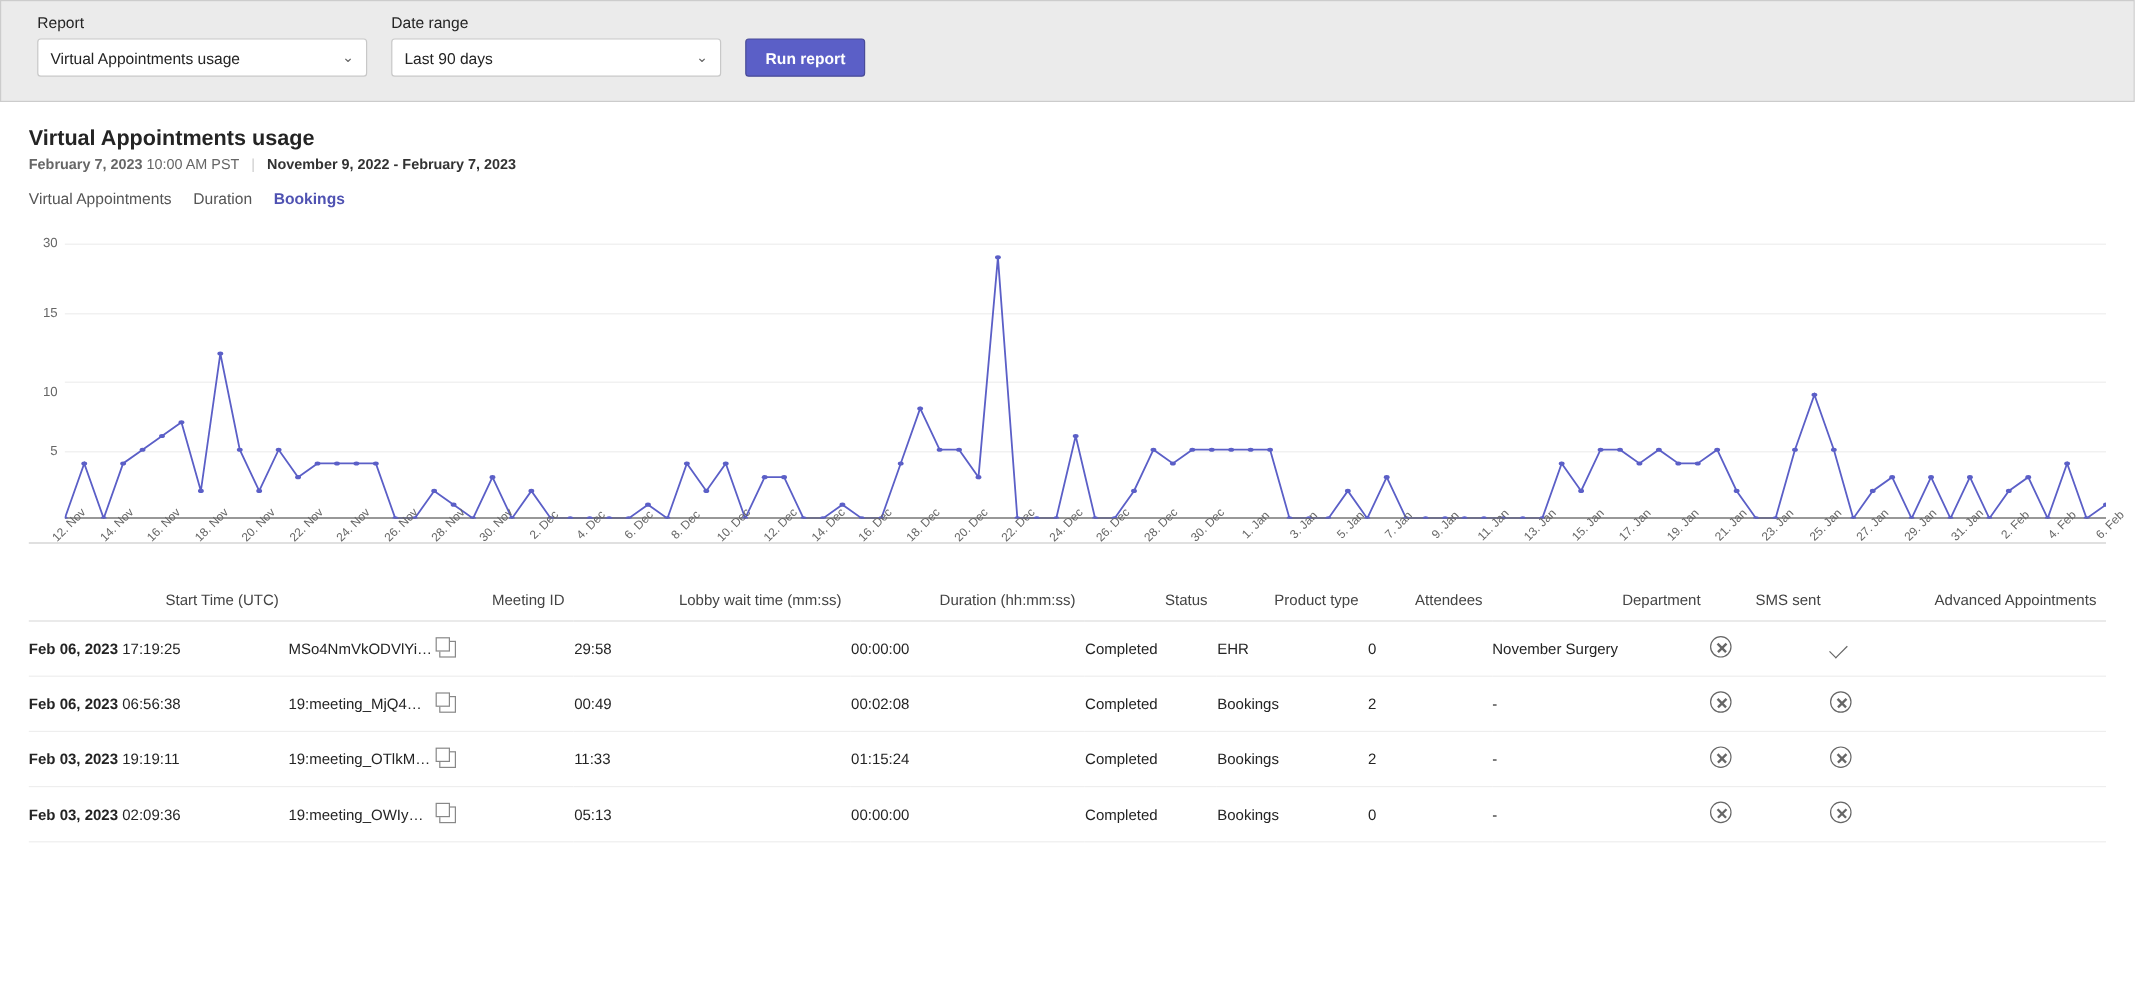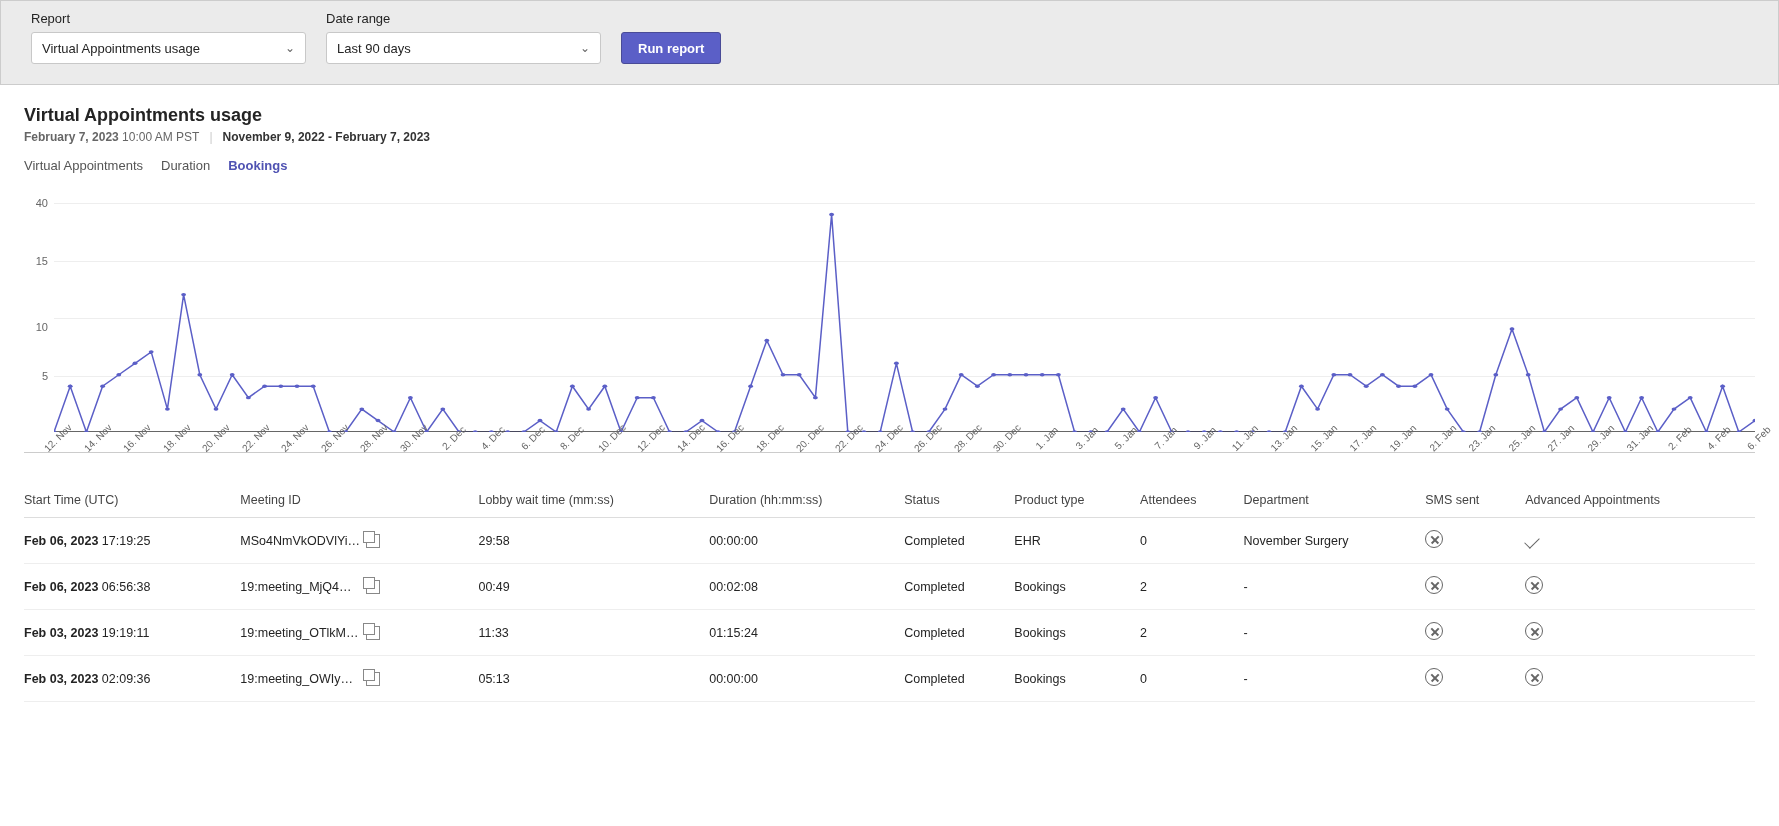--- a/index.html
+++ b/index.html
@@ -26,21 +26,21 @@
 .x-axis { position: absolute; left: 30px; right: 0; bottom: -10px; height: 30px; }
 .x-tick { position: absolute; font-size: 10px; color: #666; transform: rotate(-45deg) translateX(-50%); transform-origin: left top; white-space: nowrap; top: 2px; }
 .point-dot { fill: #5b5fc7; }
 .series-line { fill: none; stroke: #5b5fc7; stroke-width: 1.5; }
 .baseline { stroke: #333; stroke-width: 1.5; }
 .kpis { display: flex; gap: 60px; margin-top: 50px; }
 .kpi { border-left: 3px solid #333; padding-left: 12px; }
 .kpi .num { font-size: 22px; font-weight: 400; }
 .kpi .lbl { font-size: 12px; color: #555; }
 .table { width: 100%; margin-top: 30px; border-collapse: collapse; font-size: 12.5px; }
-.table th { text-align: left; font-weight: 400; color: #444; padding: 10px 8px 10px 0; border-bottom: 1px solid #ddd; }
+.table th { text-align: right; font-weight: 400; color: #444; padding: 10px 8px 10px 0; border-bottom: 1px solid #ddd; }
 .table td { padding: 12px 8px 12px 0; border-bottom: 1px solid #eee; vertical-align: middle; }
 .date-bold { font-weight: 700; }
 .copy-icon { display: inline-block; width: 14px; height: 14px; border: 1px solid #888; position: relative; margin-left: 6px; vertical-align: middle; cursor: pointer; }
 .copy-icon::before { content: ""; position: absolute; width: 10px; height: 10px; border: 1px solid #888; top: -4px; left: -4px; background: #fff; }
 .status-icon { display: inline-block; width: 18px; height: 18px; border: 1.5px solid #666; border-radius: 50%; position: relative; }
 .status-icon.x::before, .status-icon.x::after { content: ""; position: absolute; width: 10px; height: 1.5px; background: #666; top: 8px; left: 4px; }
 .status-icon.x::before { transform: rotate(45deg); }
 .status-icon.x::after { transform: rotate(-45deg); }
 .check-icon { display: inline-block; width: 14px; height: 8px; border-left: 1.5px solid #666; border-bottom: 1.5px solid #666; transform: rotate(-45deg); }
 .meeting-id { display: inline-block; max-width: 120px; white-space: nowrap; overflow: hidden; text-overflow: ellipsis; vertical-align: middle; }
@@ -78,21 +78,21 @@
       <span class="tab">Virtual Appointments</span>
       <span class="tab">Duration</span>
       <span class="tab active">Bookings</span>
     </div>
 
   <div class="chart-wrap">
     <div class="y-axis" id="yaxis">
         <div class="y-tick" style="top: 172.5px;">5</div>
         <div class="y-tick" style="top: 124px;">10</div>
         <div class="y-tick" style="top: 57.5px;">15</div>
-        <div class="y-tick" style="top: 0px;">40</div>
+        <div class="y-tick" style="top: 0px;">30</div>
       </div>
     <div id="gridlines">
         <div class="grid-line" style="top: 172.5px;"></div>
         <div class="grid-line" style="top: 115px;"></div>
         <div class="grid-line" style="top: 57.5px;"></div>
         <div class="grid-line" style="top: 0px;"></div>
       </div>
     <div class="plot-area">
       <svg id="plot-svg" width="100%" height="100%" preserveAspectRatio="none" viewBox="0 0 105 20">
           <path d="M0 20 L1 16 L2 20 L3 16 L4 15 L5 14 L6 13 L7 18 L8 8 L9 15 L10 18 L11 15 L12 17 L13 16 L14 16 L15 16 L16 16 L17 20 L18 20 L19 18 L20 19 L21 20 L22 17 L23 20 L24 18 L25 20 L26 20 L27 20 L28 20 L29 20 L30 19 L31 20 L32 16 L33 18 L34 16 L35 20 L36 17 L37 17 L38 20 L39 20 L40 19 L41 20 L42 20 L43 16 L44 12 L45 15 L46 15 L47 17 L48 1 L49 20 L50 20 L51 20 L52 14 L53 20 L54 20 L55 18 L56 15 L57 16 L58 15 L59 15 L60 15 L61 15 L62 15 L63 20 L64 20 L65 20 L66 18 L67 20 L68 17 L69 20 L70 20 L71 20 L72 20 L73 20 L74 20 L75 20 L76 20 L77 16 L78 18 L79 15 L80 15 L81 16 L82 15 L83 16 L84 16 L85 15 L86 18 L87 20 L88 20 L89 15 L90 11 L91 15 L92 20 L93 18 L94 17 L95 20 L96 17 L97 20 L98 17 L99 20 L100 18 L101 17 L102 20 L103 16 L104 20 L105 19 " class="series-line" vector-effect="non-scaling-stroke"></path>

